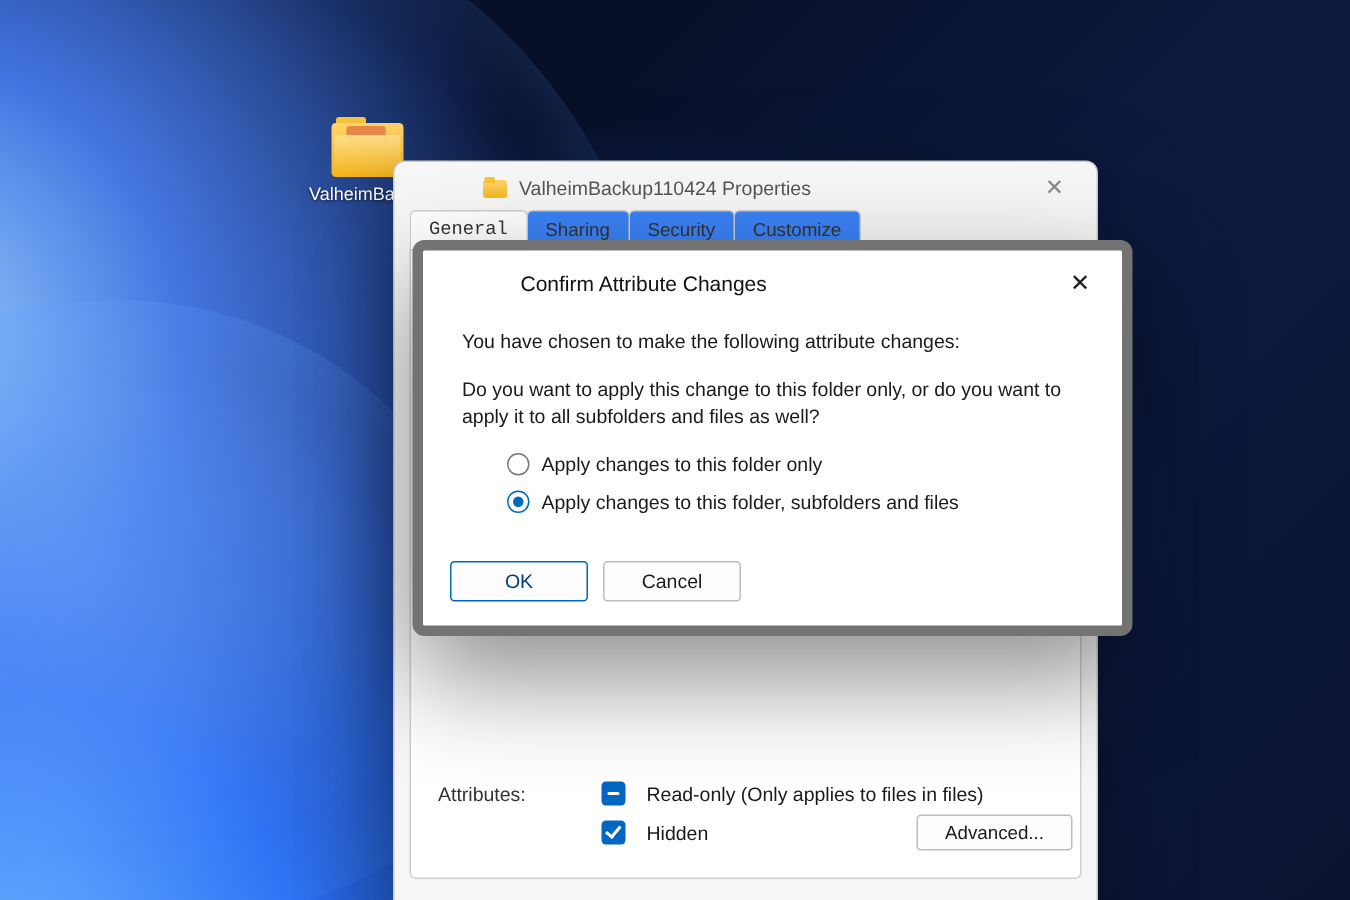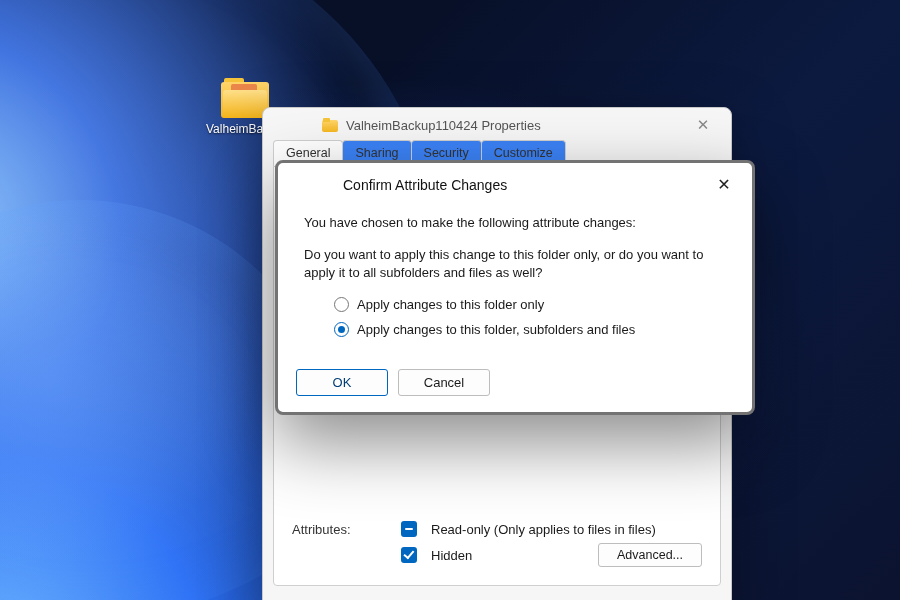--- a/index.html
+++ b/index.html
@@ -87,29 +87,29 @@
   .titlebar .x { width:36px; text-align:center; color:#888; font-size:15px; }
 
   .tabs {
     display:flex; gap:0; padding:0 10px; font-size:12.5px; color:#333;
   }
   .tabs .tab {
     padding:5px 12px 6px; border:1px solid #cfcfcf; border-bottom:none;
     background:#3b82f6; border-radius:4px 4px 0 0; margin-right:-1px;
     position:relative;
   }
-  .tabs .tab.active { background:#ffffff; z-index:2; }
+  .tabs .tab.active { background:#ffffff; z-index:2;font-family:Liberation Mono, monospace; }
   .tabpanel {
     margin:0 10px 10px; background:#ffffff; border:1px solid #cfcfcf;
     border-radius:0 4px 4px 4px; height:420px; padding:14px;
     position:relative;
   }
 
   
-  .attr-section { position:absolute; left:18px; right:18px; bottom:12px; }
+  .attr-section { position:absolute; left:18px; right:5px; bottom:12px; }
   .attr-row { display:flex; align-items:center; gap:14px; margin:6px 0; }
   .attr-label { width:95px; color:#333; }
   .chk {
     width:16px; height:16px; border-radius:3px; display:inline-flex;
     align-items:center; justify-content:center; color:#fff; font-size:12px;
     background:#0067c0; position:relative;
   }
   .chk.indet::after{
     content:""; width:8px; height:2.5px; background:#fff; border-radius:1px;
   }
@@ -118,21 +118,21 @@
     transform:rotate(40deg) translate(-1px,-1px);
   }
   .advanced-btn {
     margin-left:auto; padding:4px 18px; background:#fdfdfd;
     border:1px solid #bdbdbd; border-radius:3px; font-size:12.5px;
   }
 
   
   .confirm {
     left:275px; top:160px; width:480px; background:#ffffff;
-    border:3px solid #737373; border-radius:8px; z-index:5;
+    border:7px solid #737373; border-radius:8px; z-index:5;
     box-shadow:0 28px 70px rgba(0,0,0,.45);
   }
   .confirm .titlebar { color:#111; font-size:14px; padding:12px 10px 8px 18px;}
   .confirm .titlebar .x { color:#222; font-size:16px; cursor:pointer;}
   .confirm .body { padding:4px 26px 18px 26px; }
   .confirm p { margin:8px 0 14px; line-height:1.4; }
   .confirm .indent { margin-left:34px; }
   .radio-group { margin:6px 0 14px 30px; }
   .radio-row { display:flex; align-items:center; gap:8px; margin:10px 0; }
   .radio {

